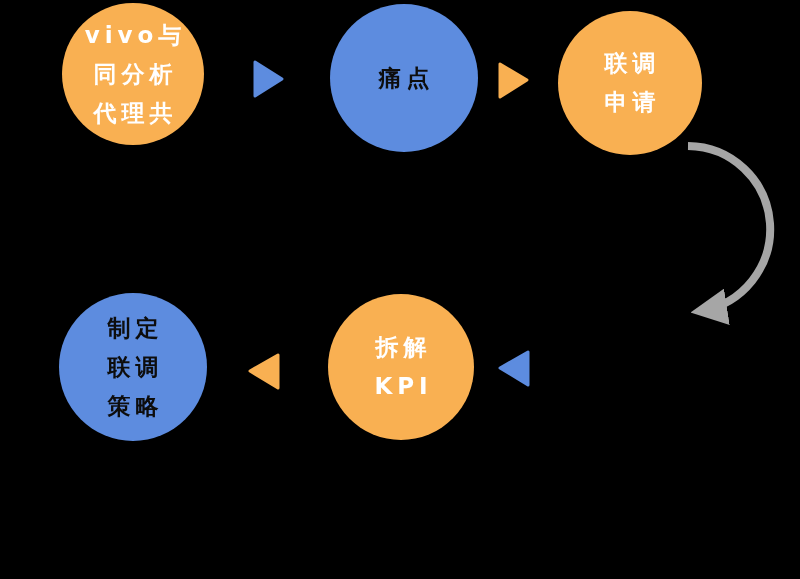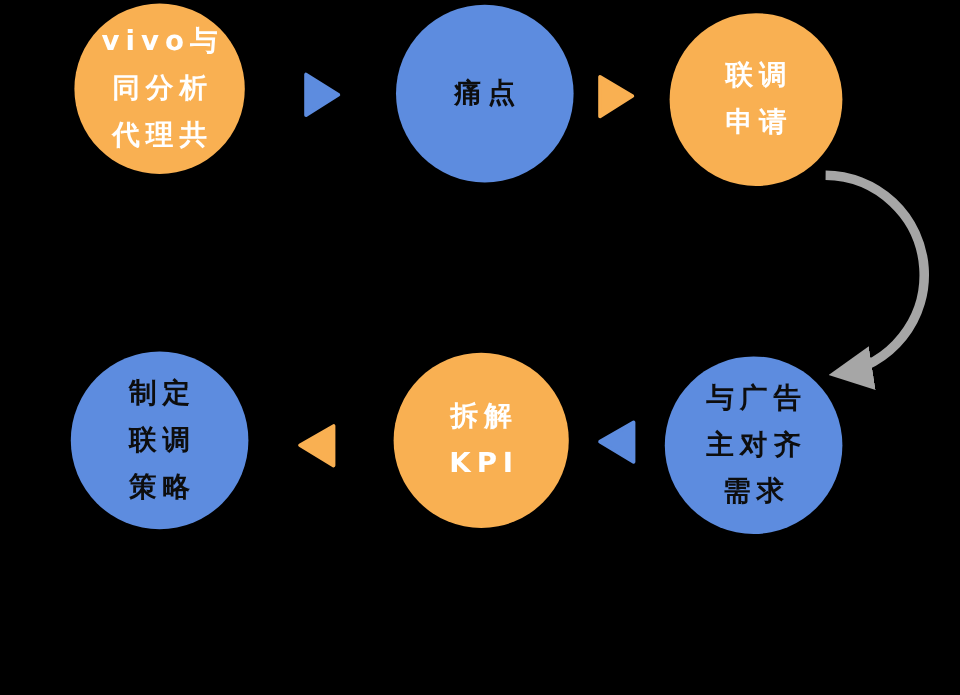--- a/index.html
+++ b/index.html
@@ -75,25 +75,20 @@
 
   <div class="circle c2" style="background: rgb(93, 140, 223); color: rgb(13, 13, 13);">
     <span class="line">痛点</span>
   </div>
 
   <div class="circle c3" style="background: rgb(249, 176, 82); color: rgb(255, 255, 255);">
     <span class="line">联调</span>
     <span class="line">申请</span>
   </div>
 
-  <div class="circle c4" style="background: rgb(93, 140, 223); color: rgb(13, 13, 13);">
-    <span class="line">与广告</span>
-    <span class="line">主对齐</span>
-    <span class="line">需求</span>
-  </div>
 
   <div class="circle c5" style="background: rgb(249, 176, 82); color: rgb(255, 255, 255);">
     <span class="line">拆解</span>
     <span class="line">KPI</span>
   </div>
 
   <div class="circle c6" style="background: rgb(93, 140, 223); color: rgb(13, 13, 13);">
     <span class="line">制定</span>
     <span class="line">联调</span>
     <span class="line">策略</span>

